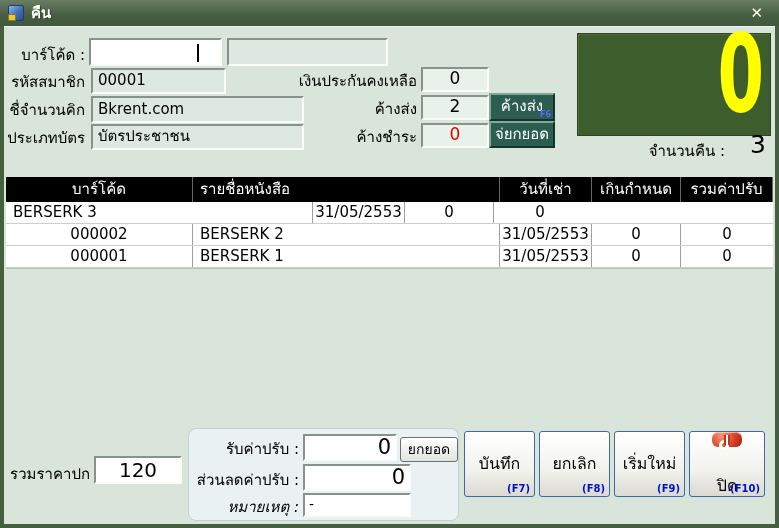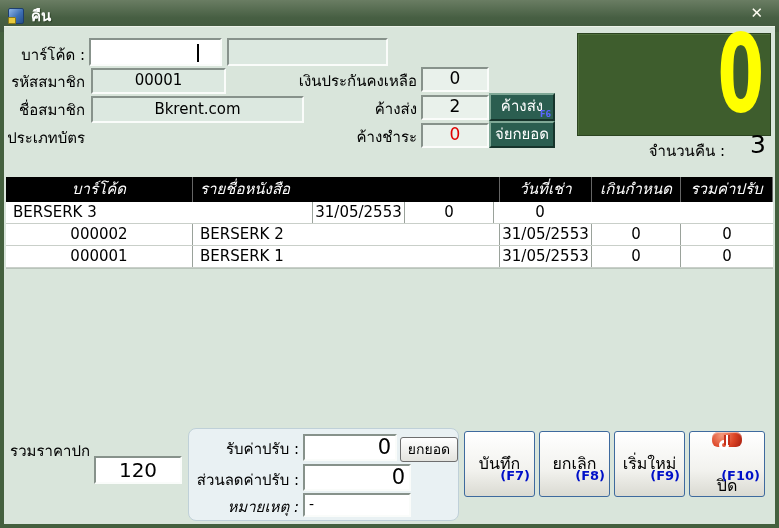--- a/index.html
+++ b/index.html
@@ -4,38 +4,38 @@
 <style>
   * { margin:0; padding:0; box-sizing:border-box; }
   html,body { width:779px; height:528px; }
   body { font-family:"DejaVu Sans", sans-serif; font-size:15px; color:#000; }
 
   #window { position:relative; width:779px; height:528px; background:#44603E; overflow:hidden; }
 
   
   .titlebar { position:absolute; left:0; top:0; right:0; height:26px;
     background:linear-gradient(#6A7D63, #475F43 55%, #41583D);
-    display:flex; align-items:center; padding:16px 8px; }
+    display:flex; align-items:center; padding:10px 8px; }
   .app-icon { width:16px; height:16px; margin-right:7px; border-radius:2px;
     background:linear-gradient(135deg,#8FB6E8 0%, #3D6FB4 55%, #27508C 100%);
     border:1px solid #1E3E6E; position:relative; }
   .app-icon::after { content:""; position:absolute; left:-1px; bottom:-1px; width:6px; height:5px;
     background:#E8C93C; border:1px solid #8A7A16; border-radius:1px; }
   .title-text { color:#FFFFFF; font-weight:bold; font-size:15px; text-shadow:1px 1px 1px #2E4429; }
   .close-btn { position:absolute; right:16px; top:4px; color:#FFFDF2; font-weight:bold;
     font-size:15px; cursor:default; line-height:18px; }
 
   
   .client { position:absolute; left:4px; top:26px; right:4px; bottom:4px;
     background:#D9E5DB; border-top:1px solid #EDF3EA; }
 
   .lbl { position:absolute; text-align:right; white-space:nowrap; line-height:20px; }
 
   .field { position:absolute; border:2px solid; border-color:#87928B #FAFCFA #FAFCFA #87928B;
-    background:#DCE8E0; line-height:22px; padding:0 11px; overflow:hidden; white-space:nowrap;text-align:center; }
+    background:#DCE8E0; line-height:22px; padding:0 5px; overflow:hidden; white-space:nowrap; }
   .field.white { background:#FFFFFF; }
   .field.num { text-align:center; font-size:17px; padding:0 2px; line-height:19px; background:#E9F1EB; }
   .field.red { color:#E00000; }
 
   .caret { position:absolute; left:106px; top:4px; width:2px; height:18px; background:#000; }
 
   
   .dk-btn { position:absolute; background:#2B5E50; color:#FFFFFF; text-align:center;
     border:2px solid; border-color:#7FA896 #16342B #16342B #7FA896; font-size:15px;
     line-height:22px; cursor:default; }
@@ -49,21 +49,21 @@
     font-size:108px; line-height:108px; transform:scaleX(0.62); transform-origin:right center; }
   .return-count-label { position:absolute; left:626px; top:114px; width:95px; text-align:right; }
   .return-count-value { position:absolute; left:726px; top:104px; width:36px; text-align:right;
     font-size:25px; line-height:28px; }
 
   
   .grid { position:absolute; left:2px; top:150px; width:767px; border-bottom:1px solid #B8C4BA; }
   .grid-header { display:flex; background:#000000; color:#FFFFFF; height:25px; line-height:25px; }
   .grid-row { display:flex; background:#FFFFFF; height:22px; line-height:21px; border-bottom:1px solid #C9CFC9; }
   .c { border-right:1px solid #9AA29B; overflow:hidden; white-space:nowrap; }
-  .grid-header .c { border-right:1px solid #666;font-style:italic; }
+  .grid-header .c { border-right:1px solid #666; }
   .c1 { width:187px; text-align:center; }
   .c2 { width:307px; text-align:left; padding-left:7px; }
   .c3 { width:92px; text-align:center; }
   .c4 { width:89px; text-align:center; }
   .c5 { width:92px; text-align:center; border-right:none; }
 
   
   .total-field { position:absolute; left:90px; top:429px; width:88px; height:28px;
     border:2px solid; border-color:#87928B #FAFCFA #FAFCFA #87928B; background:#FFFFFF;
     text-align:center; font-size:20px; line-height:24px; }
@@ -76,21 +76,21 @@
   .fp-num { text-align:right; font-size:21px; line-height:23px; padding:0 4px; }
   .carry-btn { position:absolute; left:211px; top:8px; width:58px; height:25px;
     background:linear-gradient(#FFFFFF,#E3E3DE); border:1px solid #6E6E6E; border-radius:3px;
     text-align:center; font-size:14px; line-height:22px; cursor:default; }
 
   .big-btn { position:absolute; top:404px; width:71px; height:66px;
     background:linear-gradient(#FFFFFF, #F2F2EE 60%, #DADAD2);
     border:1px solid #3E6A9E; border-radius:3px; cursor:default;
     display:flex; flex-direction:column; align-items:center; justify-content:center; }
   .big-btn .btn-label { font-size:16px; line-height:20px; }
-  .big-btn .hotkey { position:absolute; right:4px; bottom:13px; font-size:13px; font-weight:bold;
+  .big-btn .hotkey { position:absolute; right:4px; bottom:2px; font-size:10px; font-weight:bold;
     color:#0010C8; }
   .power-icon { position:relative; width:30px; height:28px; border-radius:6px; margin-bottom:1px;
     background:radial-gradient(circle at 32% 22%, #F49A7C, #DD4526 55%, #A51C0D 100%);
     box-shadow:inset 0 1px 1px rgba(255,255,255,.6); }
   .power-ring { position:absolute; left:7px; top:8px; width:10px; height:10px;
     border:3px solid #FFFFFF; border-radius:50%; }
   .power-bar { position:absolute; left:12px; top:3px; width:6px; height:10px;
     background:#FFFFFF; border-left:2px solid #C5311C; border-right:2px solid #C5311C; }
 </style>
 </head>
@@ -113,26 +113,29 @@
     </div>
     <div class="field" style="left:223px; top:11px; width:161px; height:28px;">
       <span></span>
     </div>
 
     <div class="lbl" style="left:1px; top:45px; width:80px;">รหัสสมาชิก</div>
     <div class="field" style="left:87px; top:41px; width:135px; height:26px; line-height:21px;">
       <span>00001</span>
     </div>
 
-    <div class="lbl" style="left:1px; top:73px; width:80px;">ชื่อสมาชิก</div>
+    <div class="lbl" style="left:1px; top:73px; width:80px;">ชื่จำนวนคิก</div>
     <div class="field" style="left:87px; top:69px; width:213px; height:27px; line-height:22px;">
       <span>Bkrent.com</span>
     </div>
 
     <div class="lbl" style="left:1px; top:101px; width:80px;">ประเภทบัตร</div>
+    <div class="field" style="left:87px; top:97px; width:213px; height:26px; line-height:21px;">
+      <span>บัตรประชาชน</span>
+    </div>
 
     <div class="lbl" style="left:276px; top:44px; width:137px;">เงินประกันคงเหลือ</div>
     <div class="field num" style="left:417px; top:40px; width:68px; height:25px;">
       <span>0</span>
     </div>
 
     <div class="lbl" style="left:276px; top:72px; width:137px;">ค้างส่ง</div>
     <div class="field num" style="left:417px; top:68px; width:68px; height:25px;">
       <span>2</span>
     </div>
@@ -178,21 +181,21 @@
       </div>
       <div class="grid-row">
         <div class="c c1">000001</div>
         <div class="c c2">BERSERK 1</div>
         <div class="c c3">31/05/2553</div>
         <div class="c c4">0</div>
         <div class="c c5">0</div>
       </div>
     </div>
 
-    <div class="lbl" style="left:4px; top:414px; width:82px;">รวมราคาปก</div>
+    <div class="lbl" style="left:4px; top:437px; width:82px;">รวมราคาปก</div>
     <div class="total-field">
       <span>120</span>
     </div>
 
     <div class="fine-panel">
       <div class="lbl" style="left:10px; top:11px; width:100px;">รับค่าปรับ :</div>
       <div class="fp-field fp-num" style="left:114px; top:5px; width:94px; height:27px;">
         <span>0</span>
       </div>
       <div class="carry-btn">

